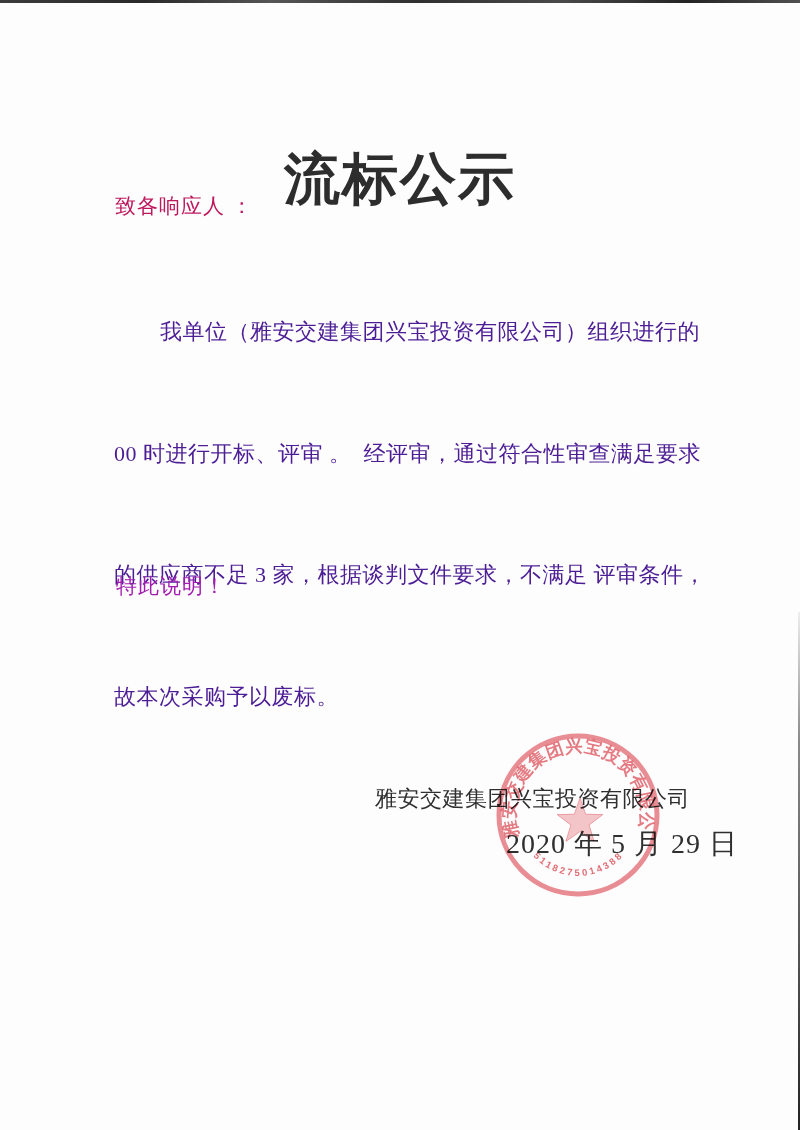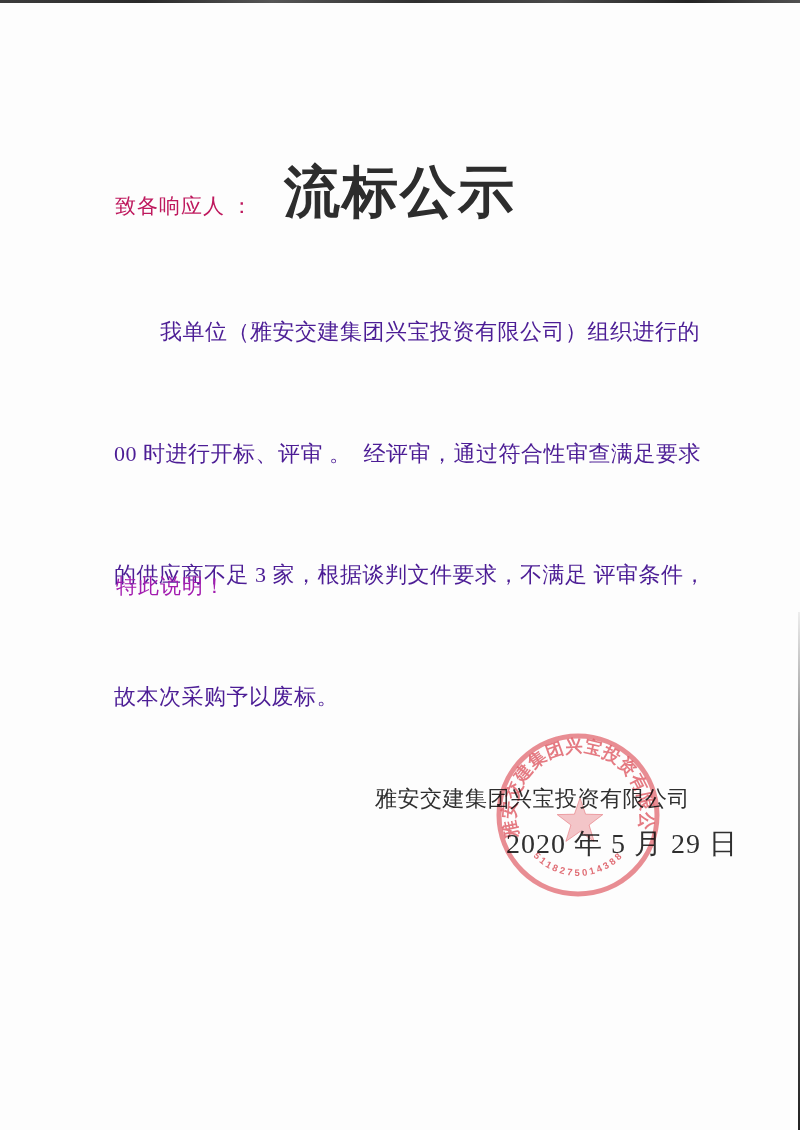--- a/index.html
+++ b/index.html
@@ -16,21 +16,21 @@
   
   .scan-top-edge {
     position: absolute; top: 0; left: 0; width: 100%; height: 3px;
     background: linear-gradient(to right, #3c3c3c 0%, #2a2a2a 18%, #565656 34%, #303030 52%, #4a4a4a 70%, #242424 86%, #505050 100%);
   }
   .scan-right-edge {
     position: absolute; top: 612px; right: 0; width: 2px; height: 518px;
     background: linear-gradient(to bottom, rgba(150,150,150,0.15), #8a8a8a 25%, #555 65%, #232323 100%);
   }
   .doc-title {
-    position: absolute; top: 117px; left: 0; width: 100%;
+    position: absolute; top: 104px; left: 0; width: 100%;
     text-align: center;
     font-size: 56px; font-weight: bold; color: #2d2d2d;
     letter-spacing: 2px;
     font-family: "Liberation Serif", serif;
   }
   .salutation {
     position: absolute; top: 192px; left: 115px;
     font-size: 21px; color: #be185d; letter-spacing: 1px;
   }
   .body-block {

